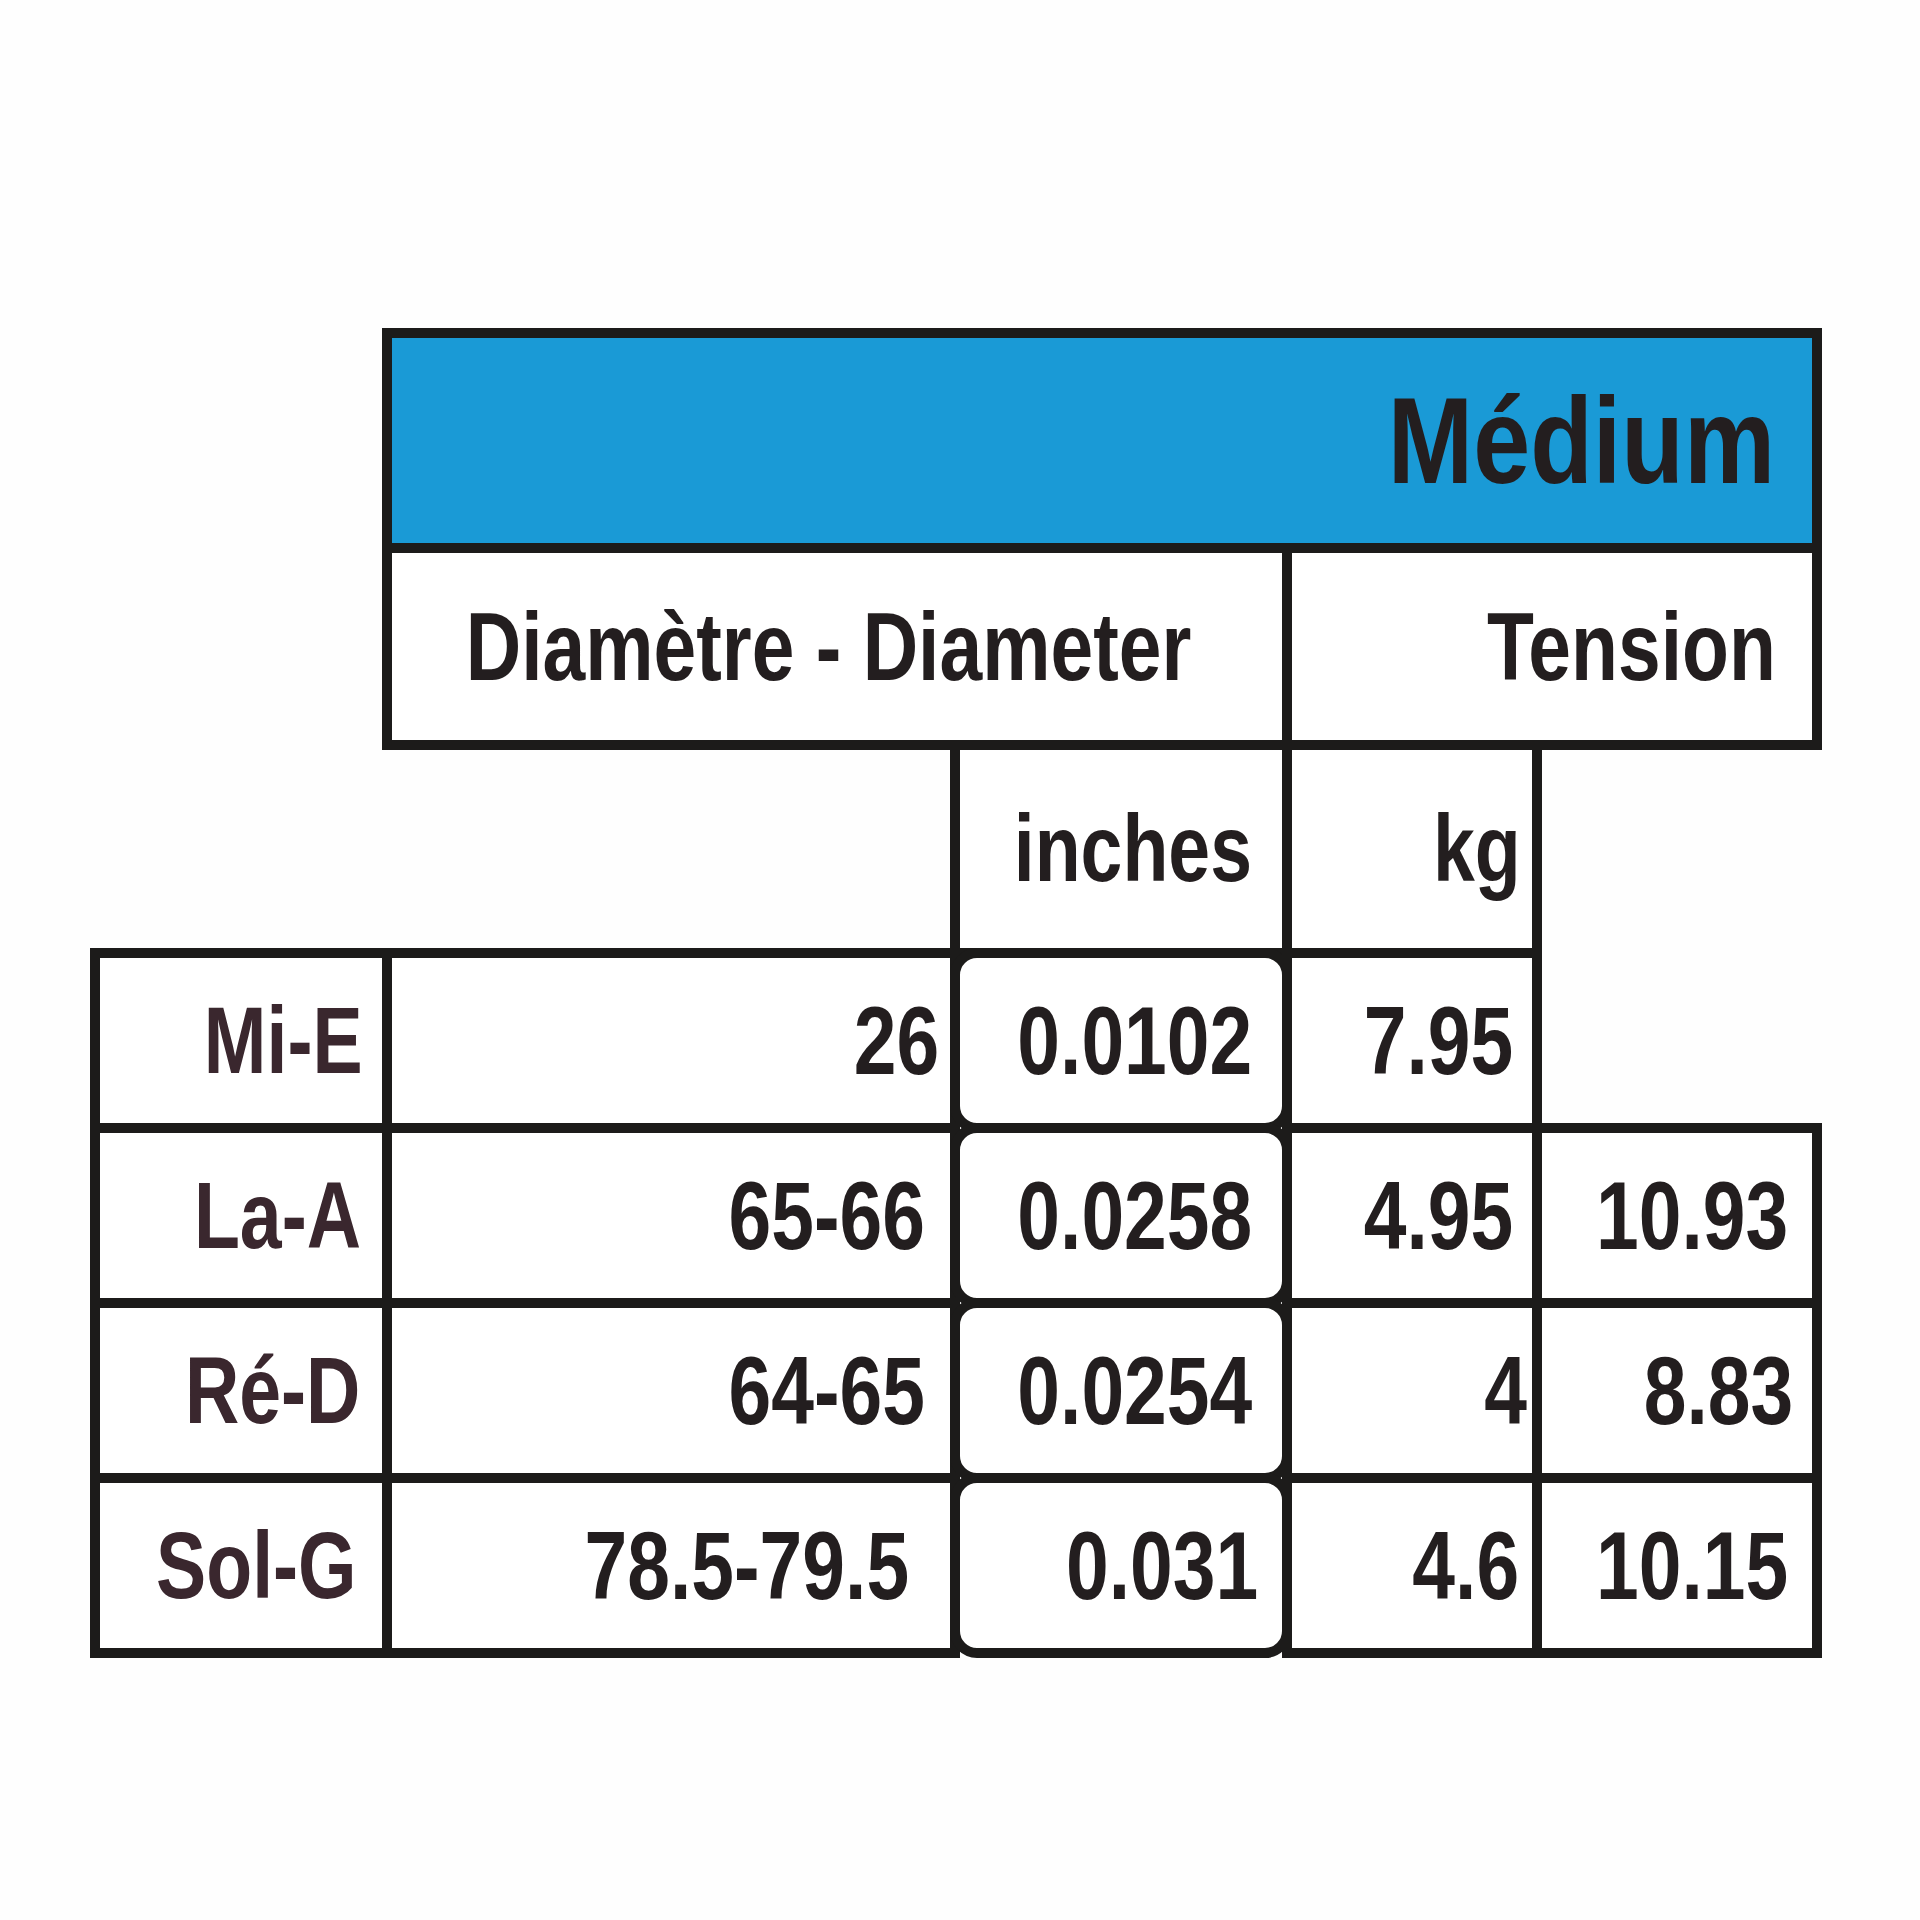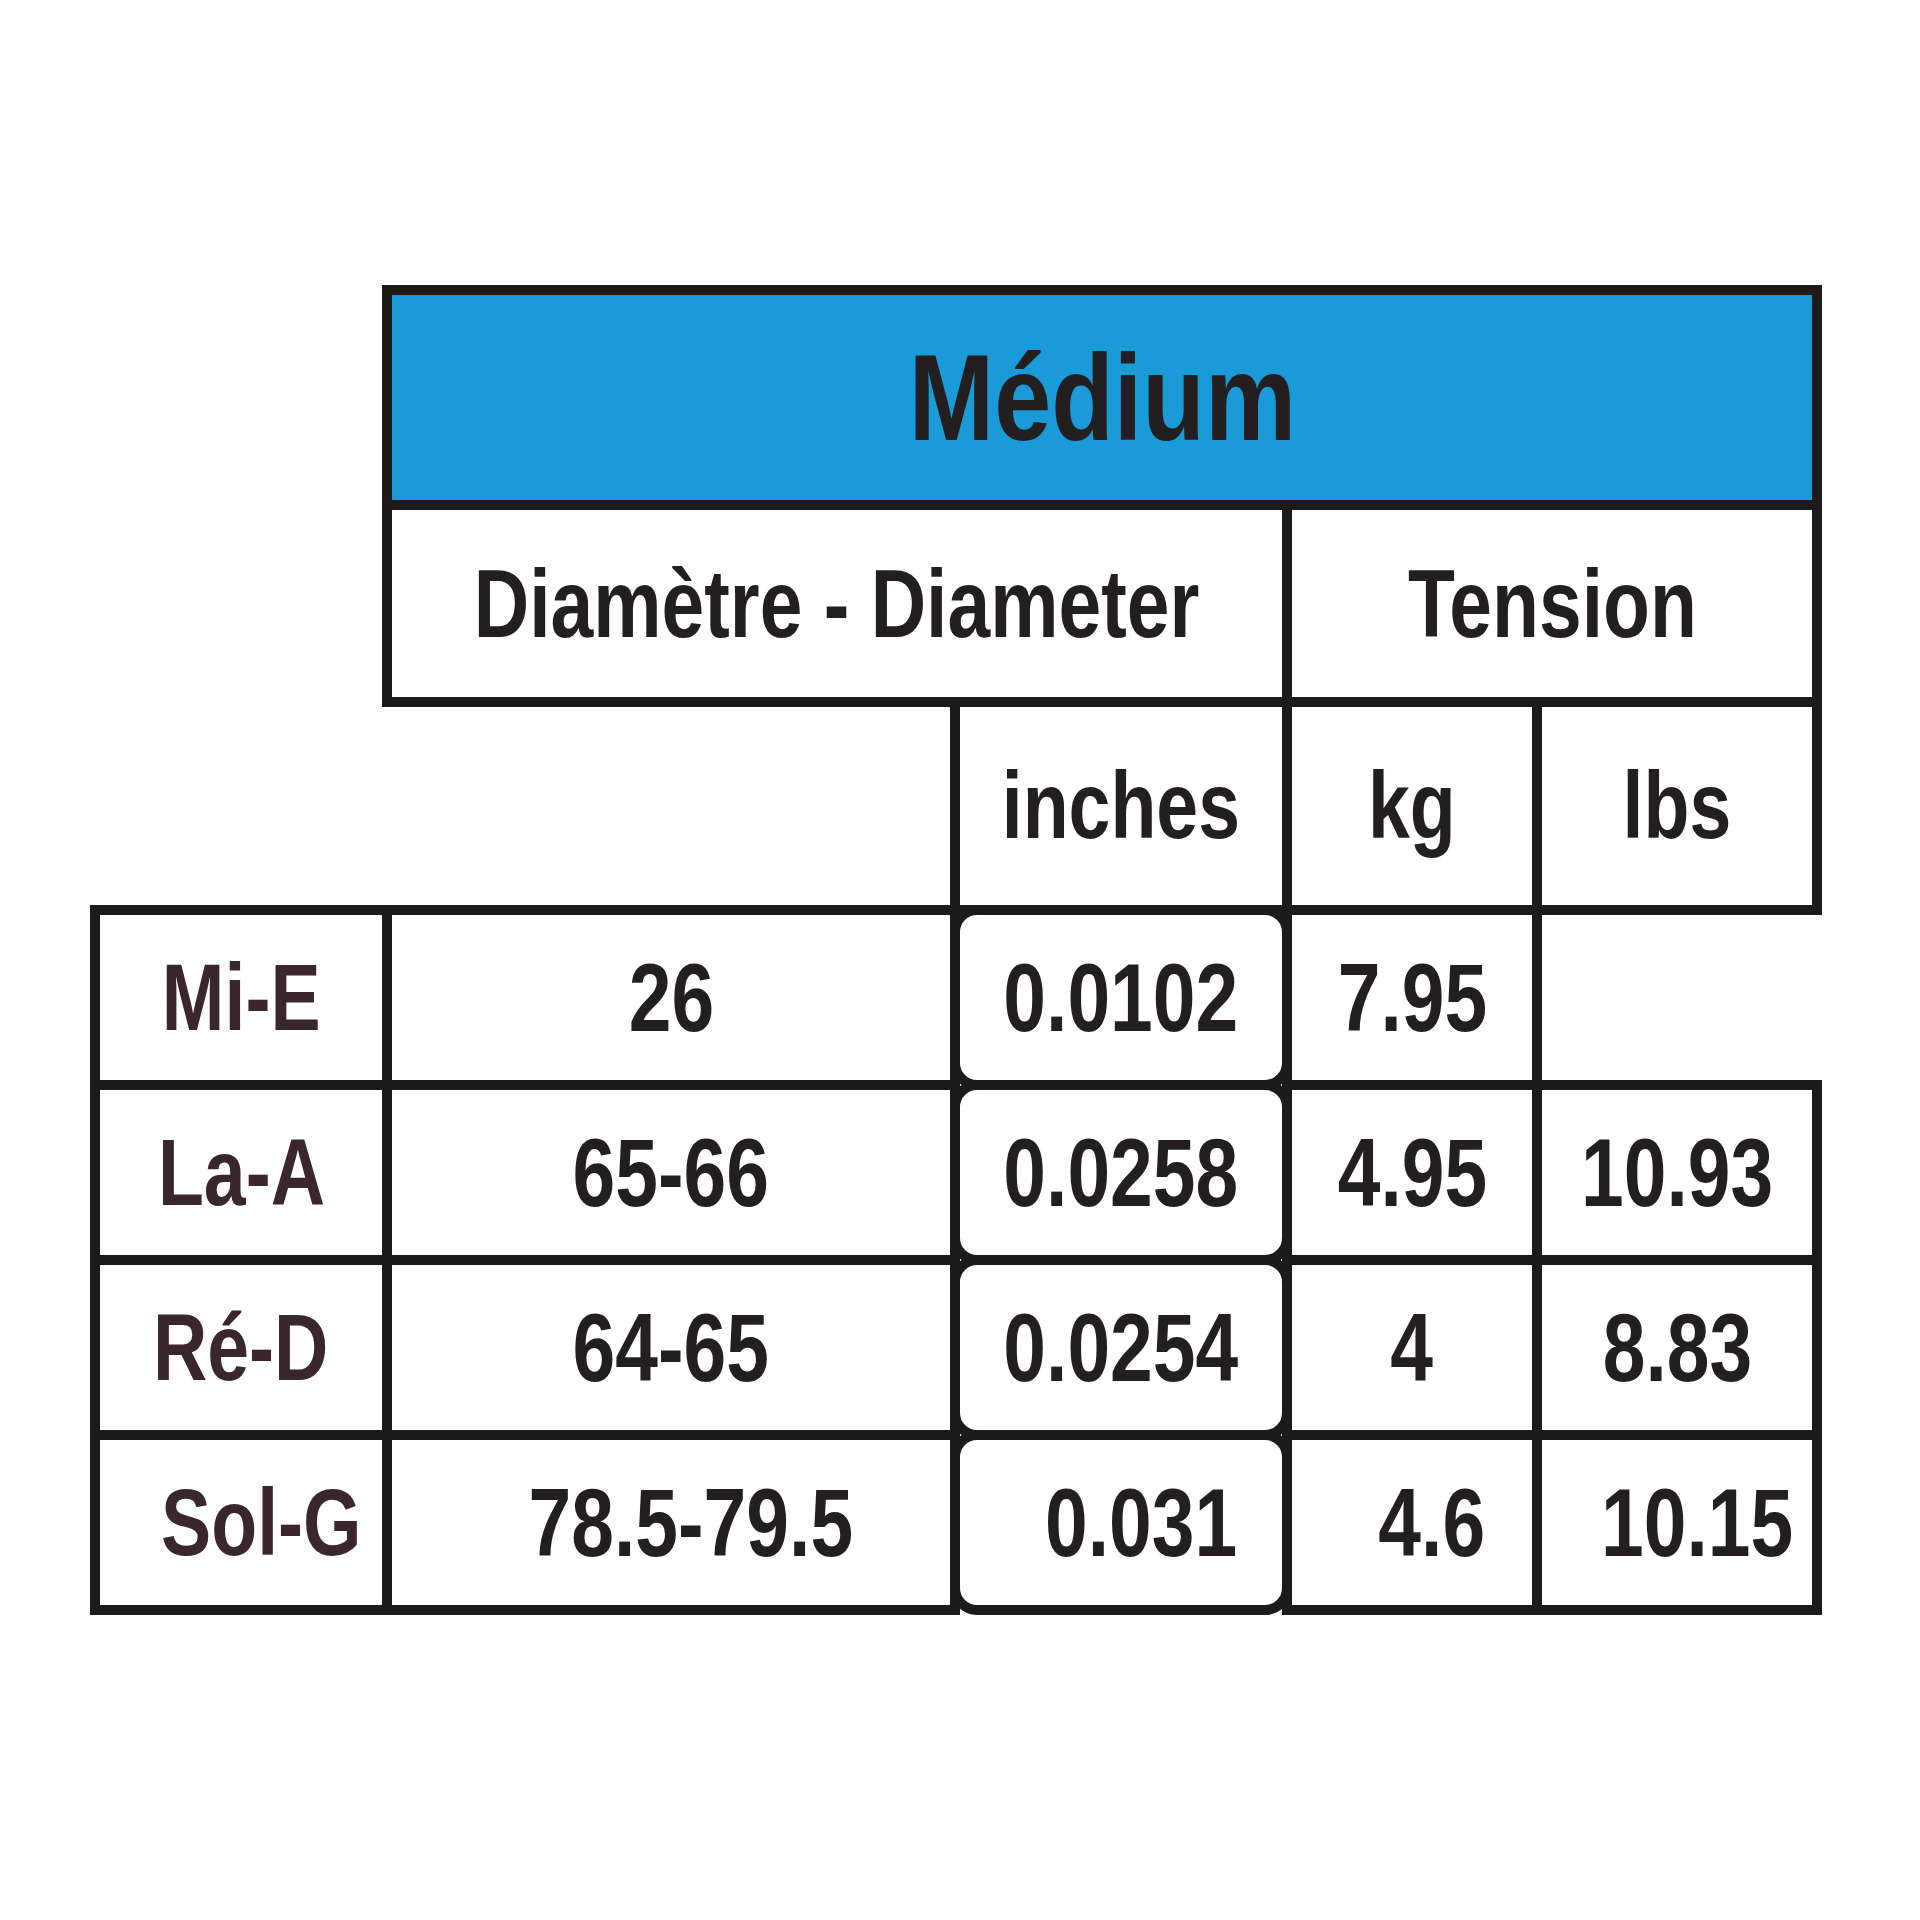--- a/index.html
+++ b/index.html
@@ -11,22 +11,23 @@
     font-weight:bold;
     overflow:hidden;
   }
   .cell{
     position:absolute;
     box-sizing:border-box;
     border:10px solid #1c1b1a;
     background:#ffffff;
     display:flex;
     align-items:center;
-    justify-content:center;
+    justify-content:flex-end;
     color:#231e1f;
+    margin-top:43px;
   }
   .t{display:inline-block;transform:scaleX(0.8);white-space:nowrap;line-height:1;}
   .title-cell{background:#1a9ad6;}
   .title-cell .t{transform:scaleX(0.84);font-size:122px;}
   .gh .t{font-size:96px;}
   .sh .t{font-size:94px;}
   .data .t{font-size:96px;}
   .rowlabel{color:#3a272e;}
   .rowlabel .t{font-size:94px;}
   sup.e{
@@ -61,23 +62,20 @@
   </div>
   <div class="cell gh" style="left:1282px;top:500px;width:540px;height:207px;">
     <span class="t">Tension</span>
   </div>
 
   <div class="cell sh" style="left:950px;top:697px;width:342px;height:218px;">
     <span class="t">inches</span>
   </div>
   <div class="cell sh" style="left:1282px;top:697px;width:260px;height:218px;">
     <span class="t">kg</span>
-  </div>
-  <div class="cell sh" style="left:1532px;top:697px;width:290px;height:218px;">
-    <span class="t">lbs</span>
   </div>
 
   <div class="cell data rowlabel col-label row-0">
     <span class="t">Mi-E</span>
   </div>
   <div class="cell data col-mm row-0">
     <span class="t">26</span>
   </div>
   <div class="cell data col-in row-0">
     <span class="t">0.0102</span>

